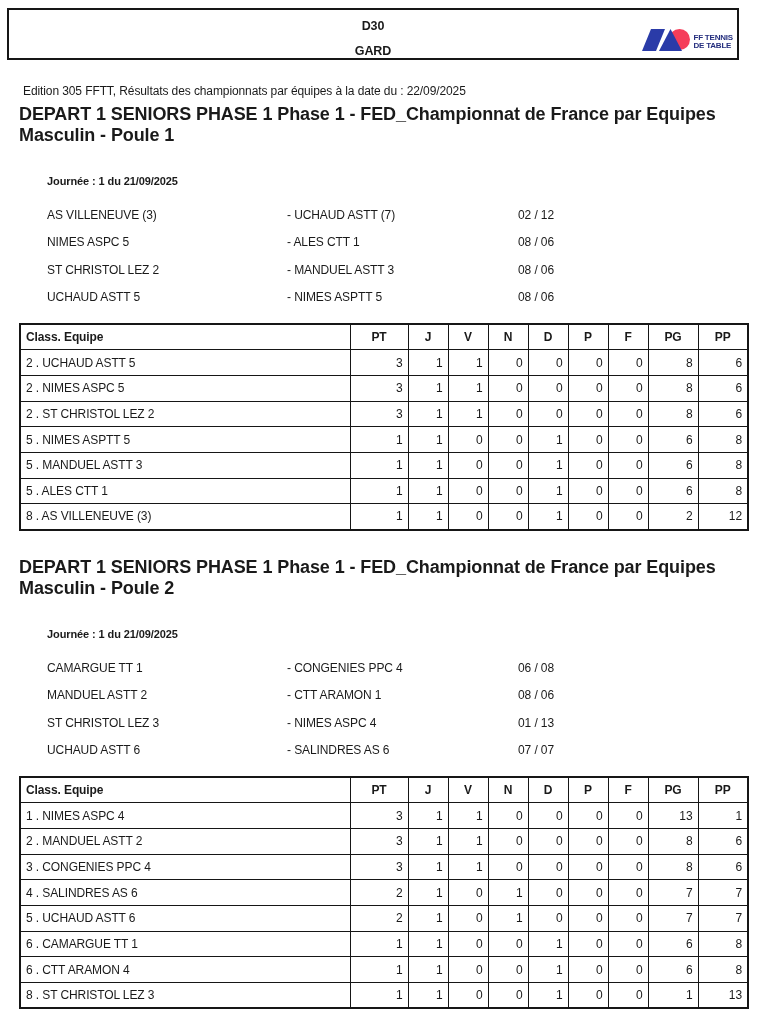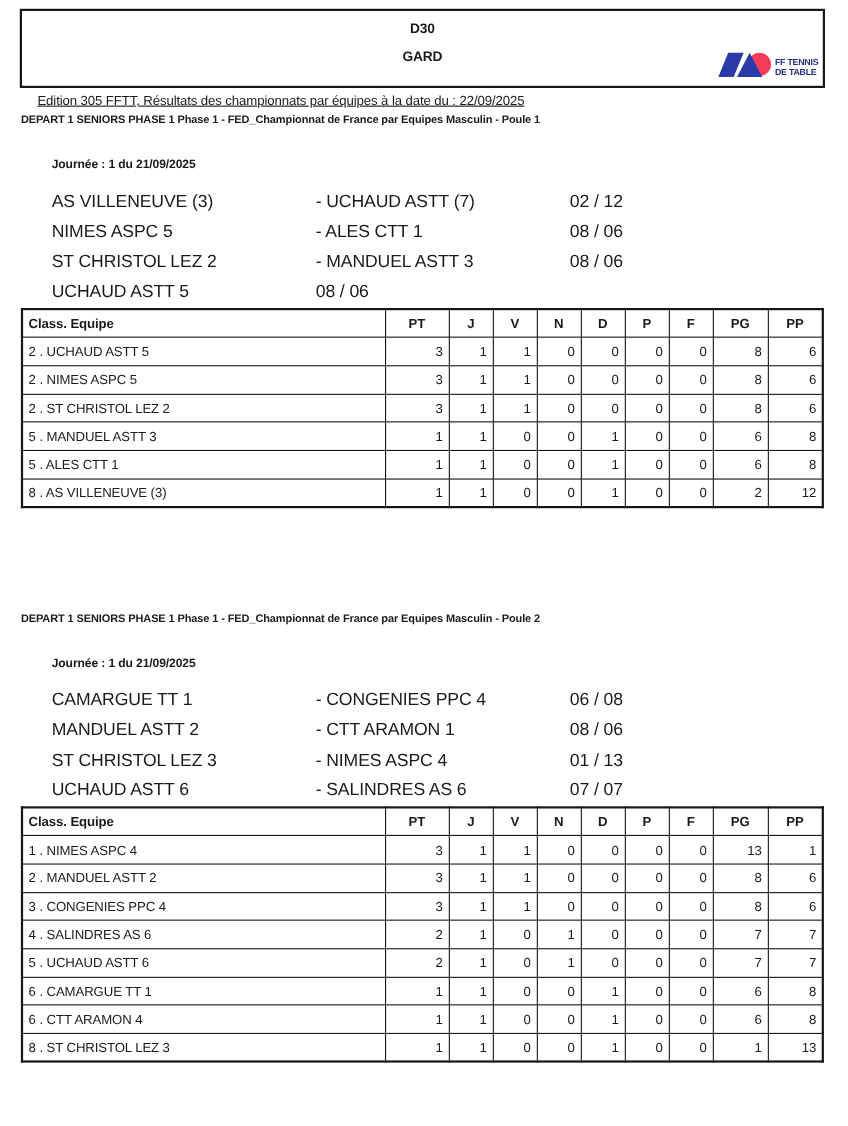--- a/index.html
+++ b/index.html
@@ -8,58 +8,57 @@
     position:relative;
     width:771px; height:1024px;
     background:#ffffff;
     font-family:"Liberation Sans","DejaVu Sans",sans-serif;
     color:#1a1a1a;
     letter-spacing:-0.1px;
     overflow:hidden;
   }
   
   .header-box {
-    position:absolute; left:18px; top:8px;
-    width:732px; height:72px;
+    position:absolute; left:7px; top:8px;
+    width:732px; height:52px;
     border:2px solid #161616;
   }
   .hb-line { text-align:center; font-weight:bold; font-size:12.5px; }
   .hb-code { margin-top:9px; }
   .hb-name { margin-top:11px; }
   .logo {
     position:absolute; right:4px; bottom:2px;
     display:flex; align-items:center; gap:3px;
   }
   .logo-text {
     color:#242E7E; font-weight:bold; font-size:8px; line-height:8.5px;
     letter-spacing:-0.2px;
   }
   .logo-text div { white-space:nowrap; }
   
   .edition {
-    position:absolute; left:34px; top:84px;
+    position:absolute; left:23px; top:84px;
     font-size:12px;
-    text-decoration:underline;
   }
   
   .section { position:absolute; left:19px; width:731px; }
   .section-1 { top:104px; }
   .section-2 { top:557px; }
-  .sec-title { font-weight:bold; font-size:10px; }
+  .sec-title { font-weight:bold; font-size:18px; }
   .journee { margin:29px 0 0 28px; font-weight:bold; font-size:11px; }
   .matches { margin:14px 0 0 28px; }
-  .match-row { height:27.5px; display:flex; align-items:center; font-size:16px; }
+  .match-row { height:27.5px; display:flex; align-items:center; font-size:12px; }
   .m-home { width:240px; }
   .m-away { width:231px; }
   .m-score { }
   
   table.standings {
     border-collapse:collapse;
     width:728px;
-    margin-top:0px;
+    margin-top:12px;
     table-layout:fixed;
   }
   table.standings th, table.standings td {
     border:1.5px solid #161616;
     height:25.7px;
     font-size:12px;
     vertical-align:middle;
   }
   table.standings { border:2px solid #161616; }
   th.equipe { text-align:left; padding-left:5px; font-weight:bold; }
@@ -111,20 +110,21 @@
           <span class="m-away">- ALES CTT 1</span>
           <span class="m-score">08 / 06</span>
         </div>
         <div class="match-row">
           <span class="m-home">ST CHRISTOL LEZ 2</span>
           <span class="m-away">- MANDUEL ASTT 3</span>
           <span class="m-score">08 / 06</span>
         </div>
         <div class="match-row">
           <span class="m-home">UCHAUD ASTT 5</span>
+          <span class="m-away">- NIMES ASPTT 5</span>
           <span class="m-score">08 / 06</span>
         </div>
       </div>
     <table class="standings">
       <colgroup>
         <col class="c-equipe">
           <col class="c-pt">
           <col class="c-s">
           <col class="c-s">
           <col class="c-s">
@@ -179,20 +179,32 @@
             <td class="num">1</td>
             <td class="num">1</td>
             <td class="num">0</td>
             <td class="num">0</td>
             <td class="num">0</td>
             <td class="num">0</td>
             <td class="num">8</td>
             <td class="num">6</td>
           </tr>
           <tr>
+            <td class="team">5 . NIMES ASPTT 5</td>
+            <td class="num">1</td>
+            <td class="num">1</td>
+            <td class="num">0</td>
+            <td class="num">0</td>
+            <td class="num">1</td>
+            <td class="num">0</td>
+            <td class="num">0</td>
+            <td class="num">6</td>
+            <td class="num">8</td>
+          </tr>
+          <tr>
             <td class="team">5 . MANDUEL ASTT 3</td>
             <td class="num">1</td>
             <td class="num">1</td>
             <td class="num">0</td>
             <td class="num">0</td>
             <td class="num">1</td>
             <td class="num">0</td>
             <td class="num">0</td>
             <td class="num">6</td>
             <td class="num">8</td>

